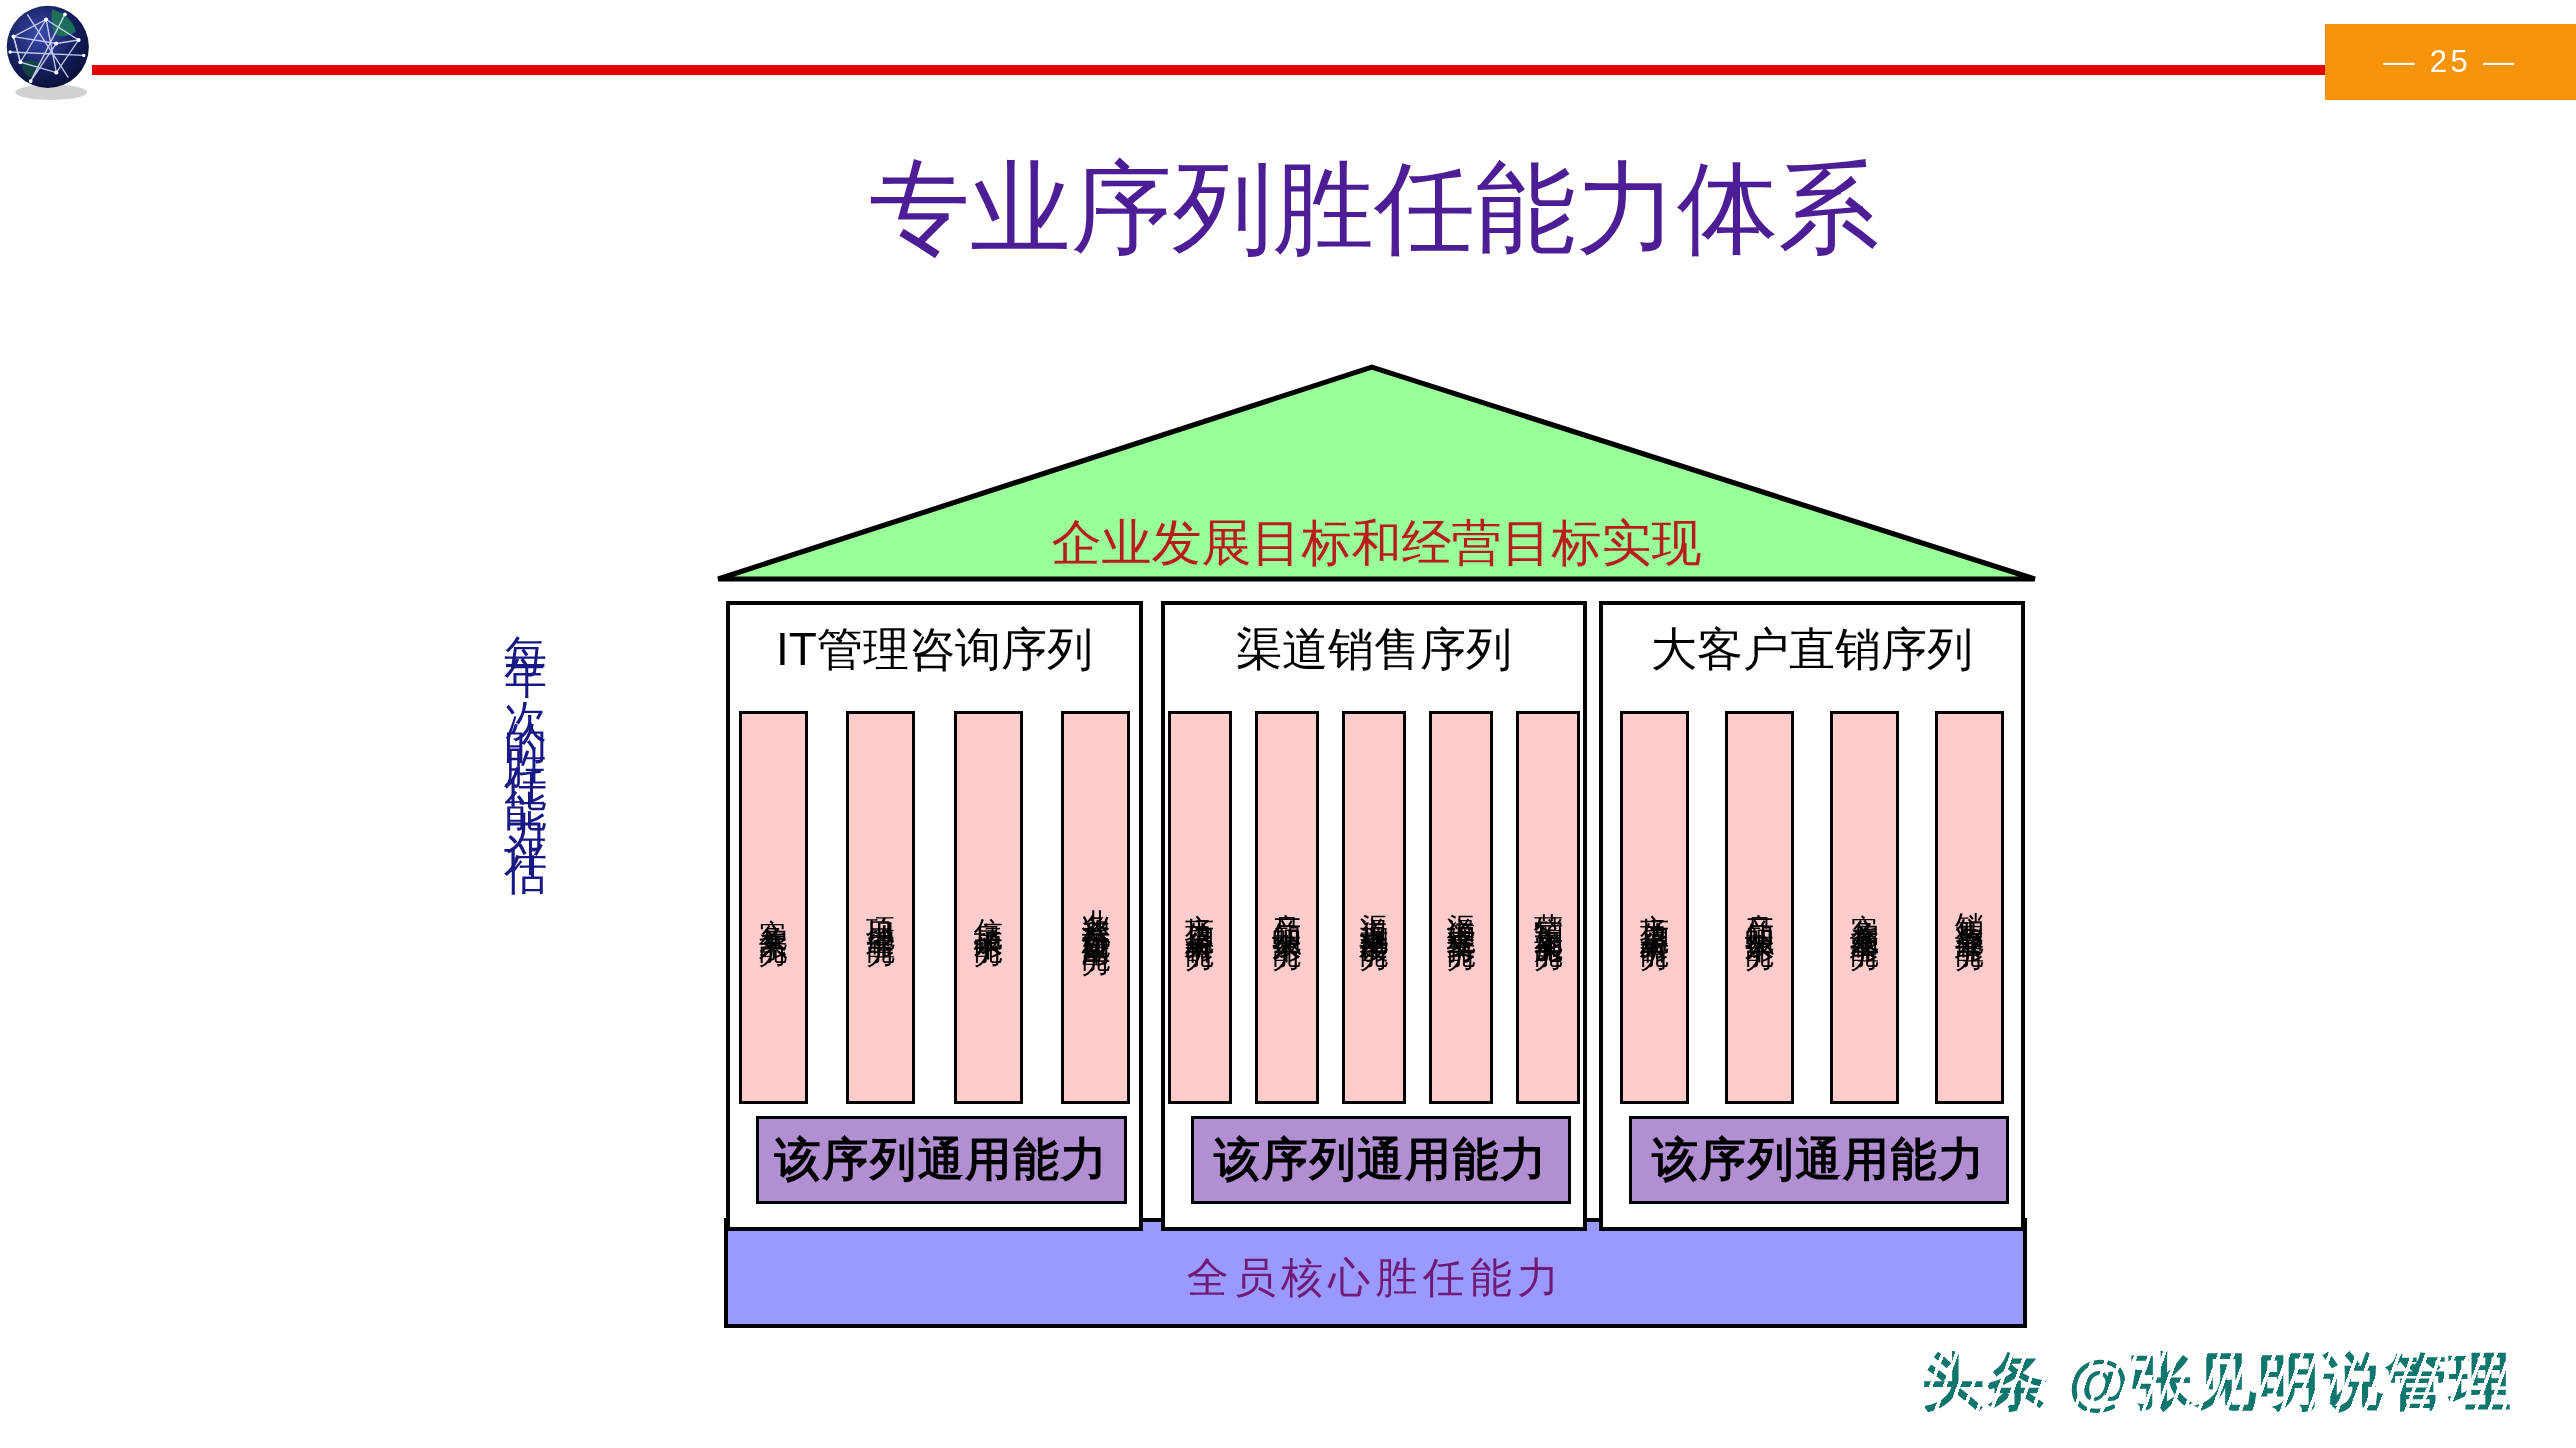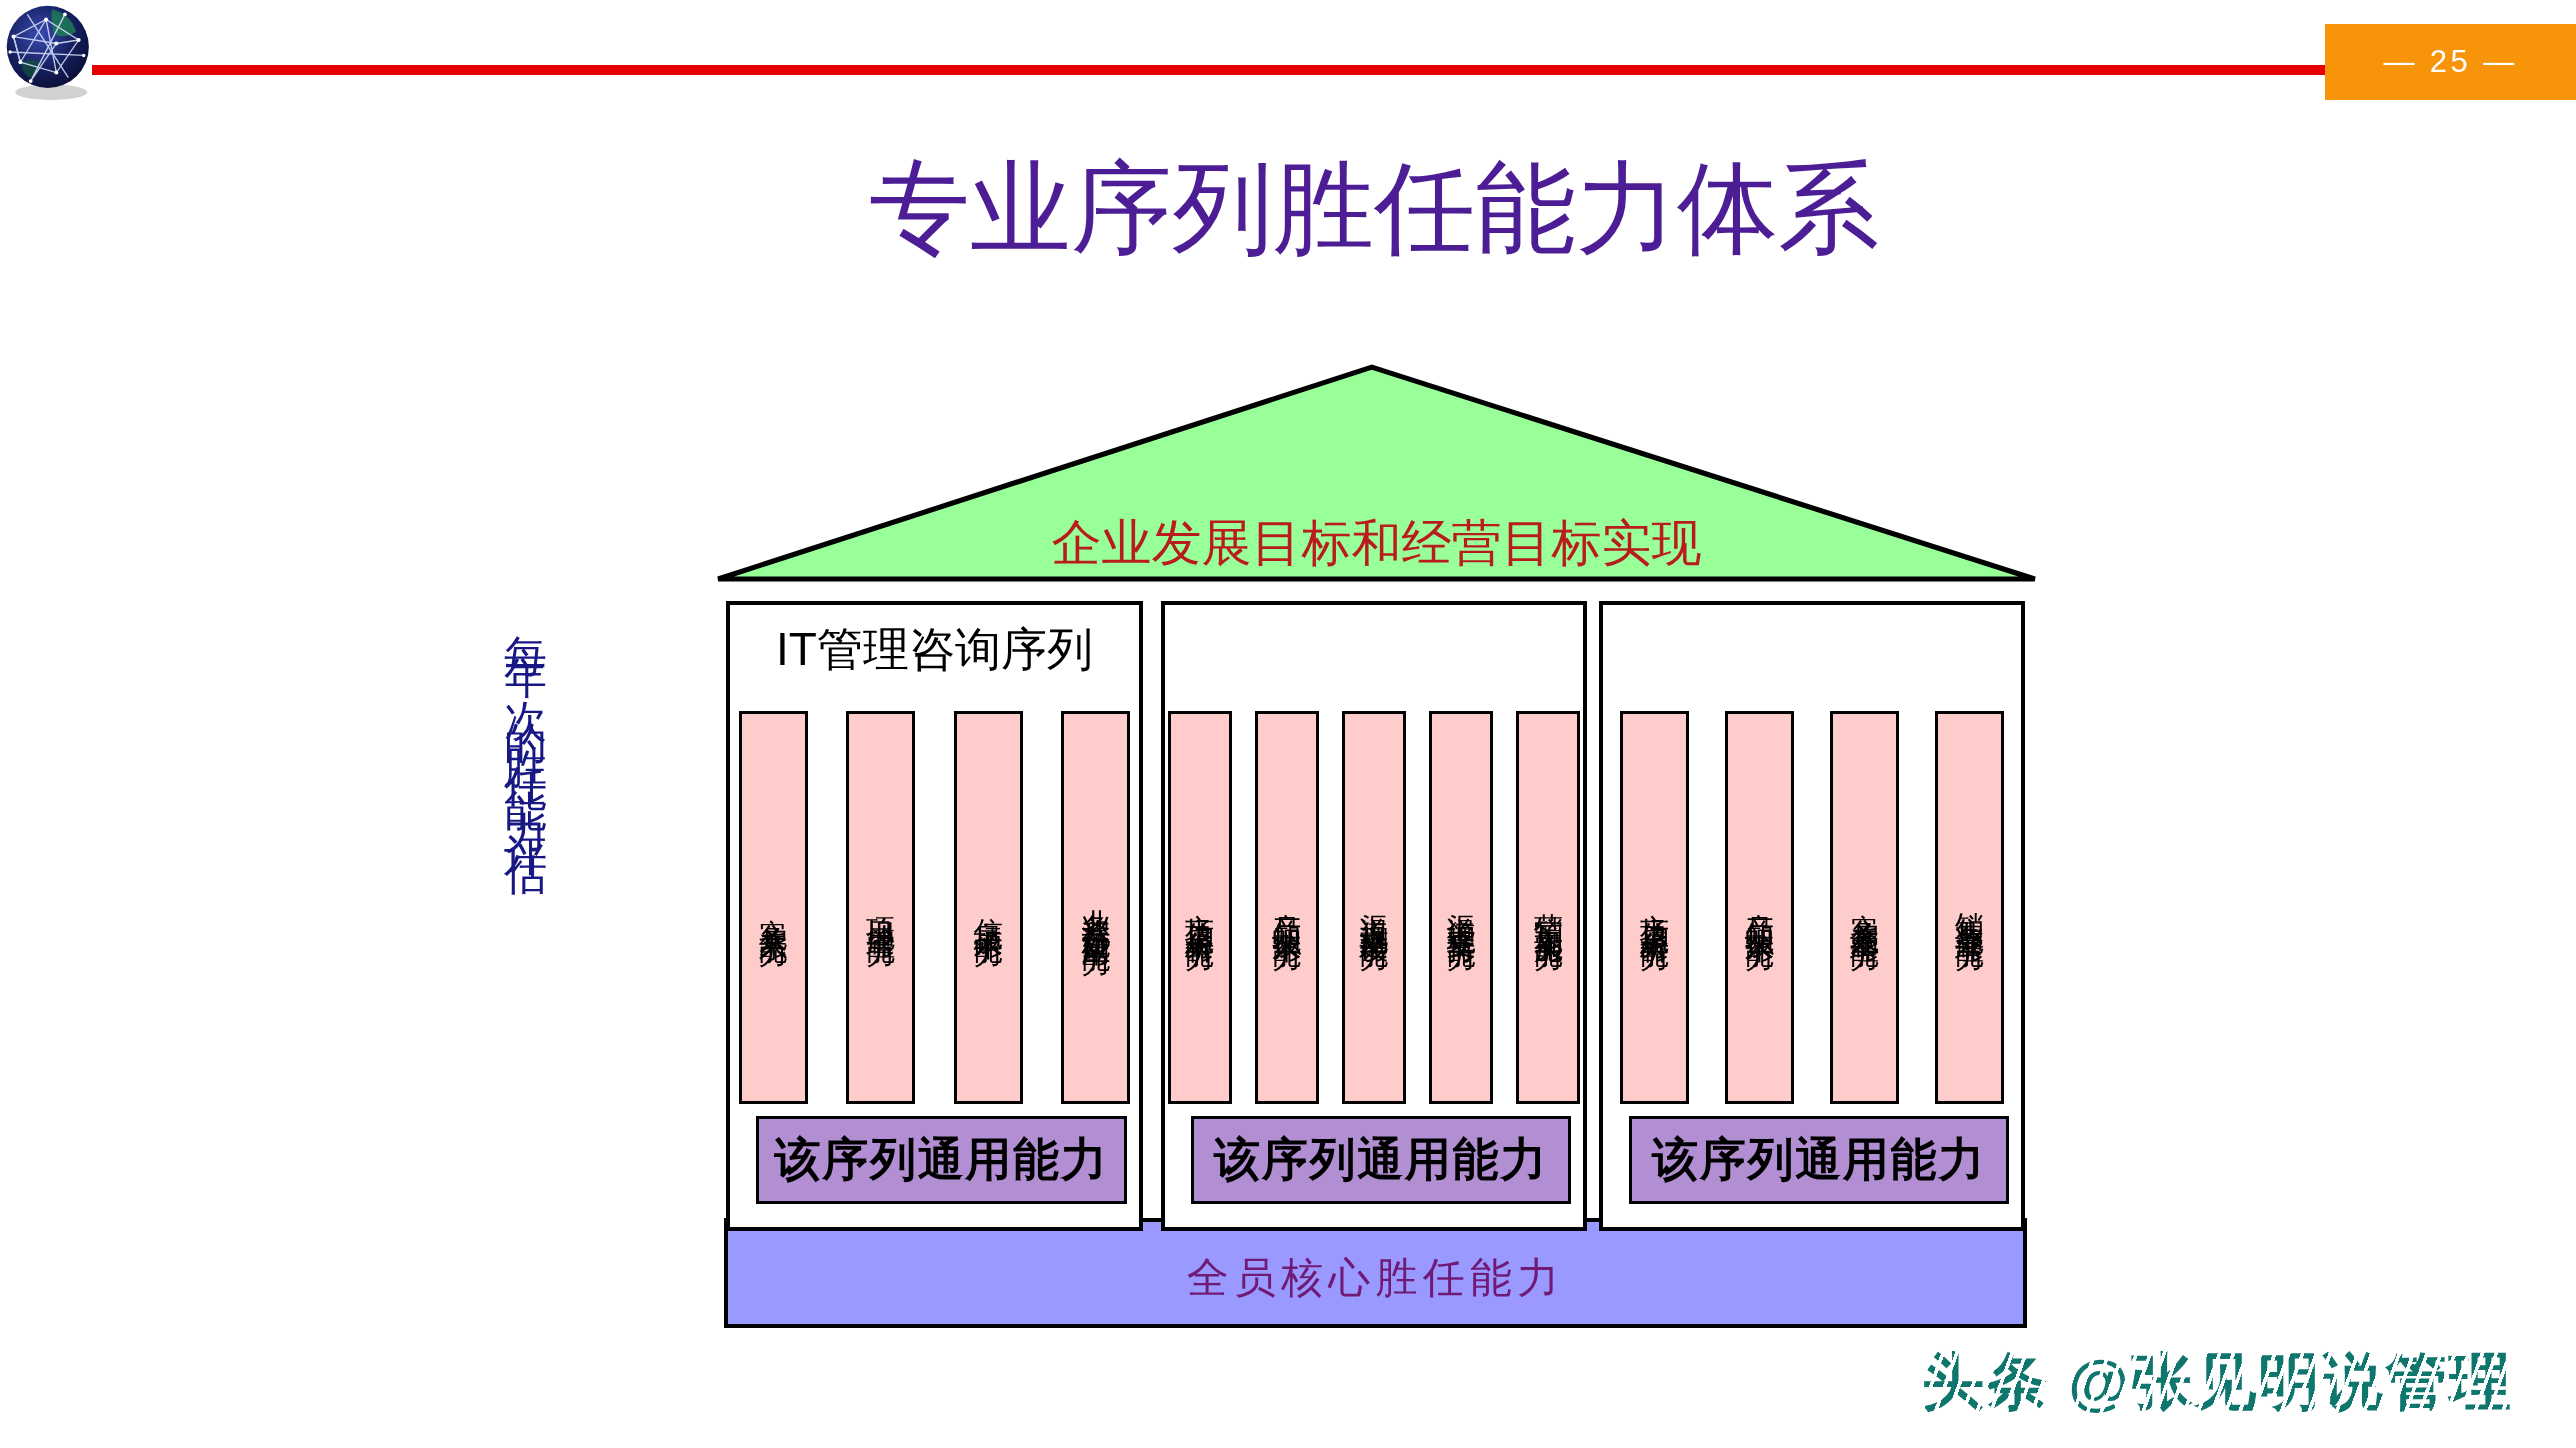--- a/index.html
+++ b/index.html
@@ -157,20 +157,21 @@
     <div class="pillar">
         <span>业务流程分析应用能力</span>
       </div>
   </div>
   <div class="common-box">
     <span>该序列通用能力</span>
   </div>
 </div>
 
 <div class="section sec-2">
+  <div class="sec-header">渠道销售序列</div>
   <div class="pillars">
     <div class="pillar">
         <span>市场信息分析能力</span>
       </div>
     <div class="pillar">
         <span>产品知识技术能力</span>
       </div>
     <div class="pillar">
         <span>渠道规划建设能力</span>
       </div>
@@ -180,20 +181,21 @@
     <div class="pillar">
         <span>营销策划实施能力</span>
       </div>
   </div>
   <div class="common-box">
     <span>该序列通用能力</span>
   </div>
 </div>
 
 <div class="section sec-3">
+  <div class="sec-header">大客户直销序列</div>
   <div class="pillars">
     <div class="pillar">
         <span>市场信息分析能力</span>
       </div>
     <div class="pillar">
         <span>产品知识技术能力</span>
       </div>
     <div class="pillar">
         <span>客户关系管理能力</span>
       </div>

